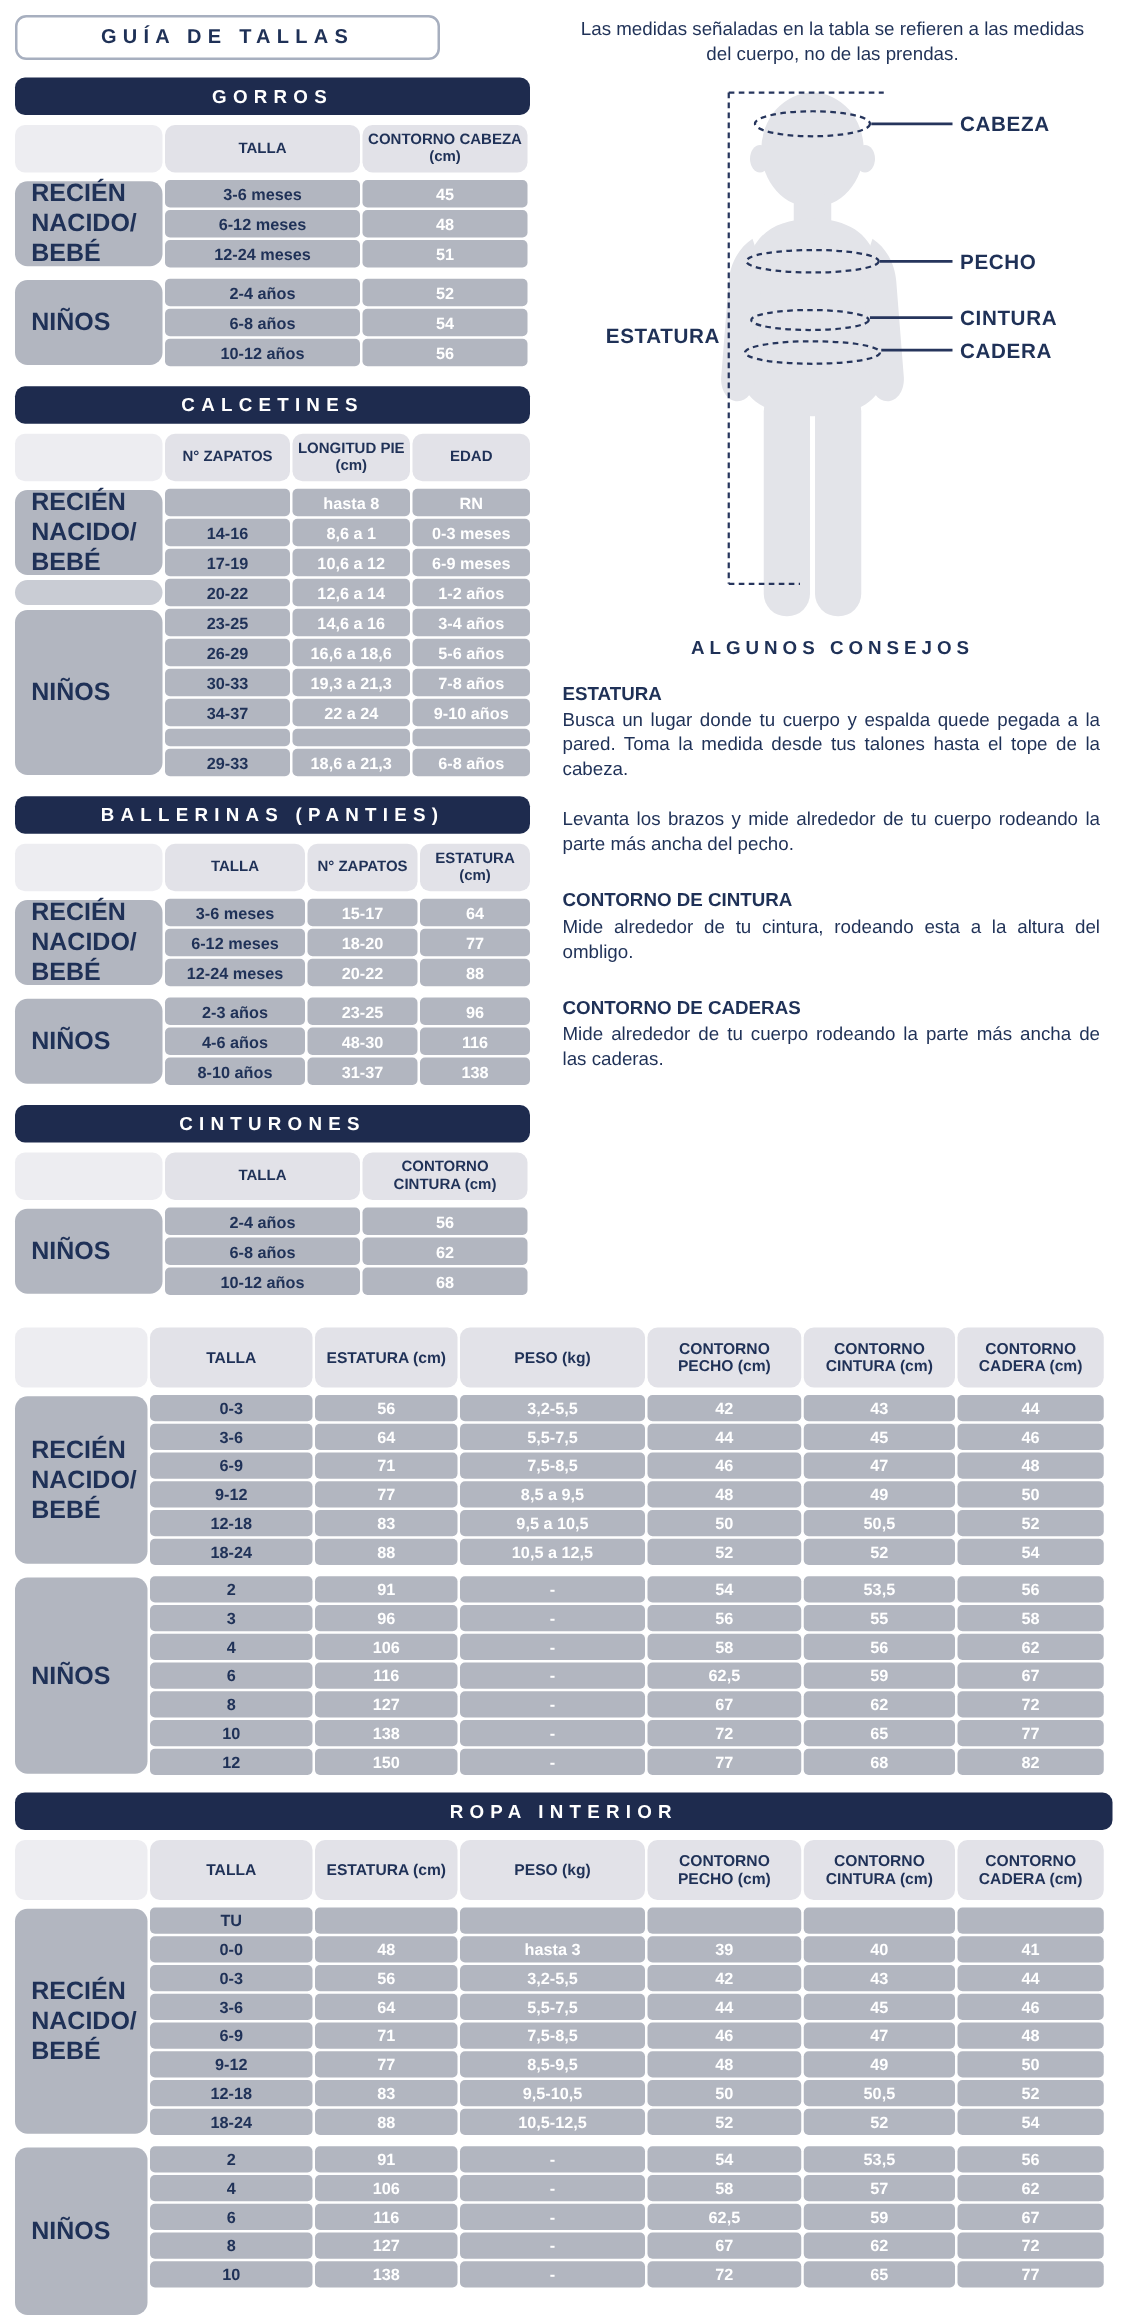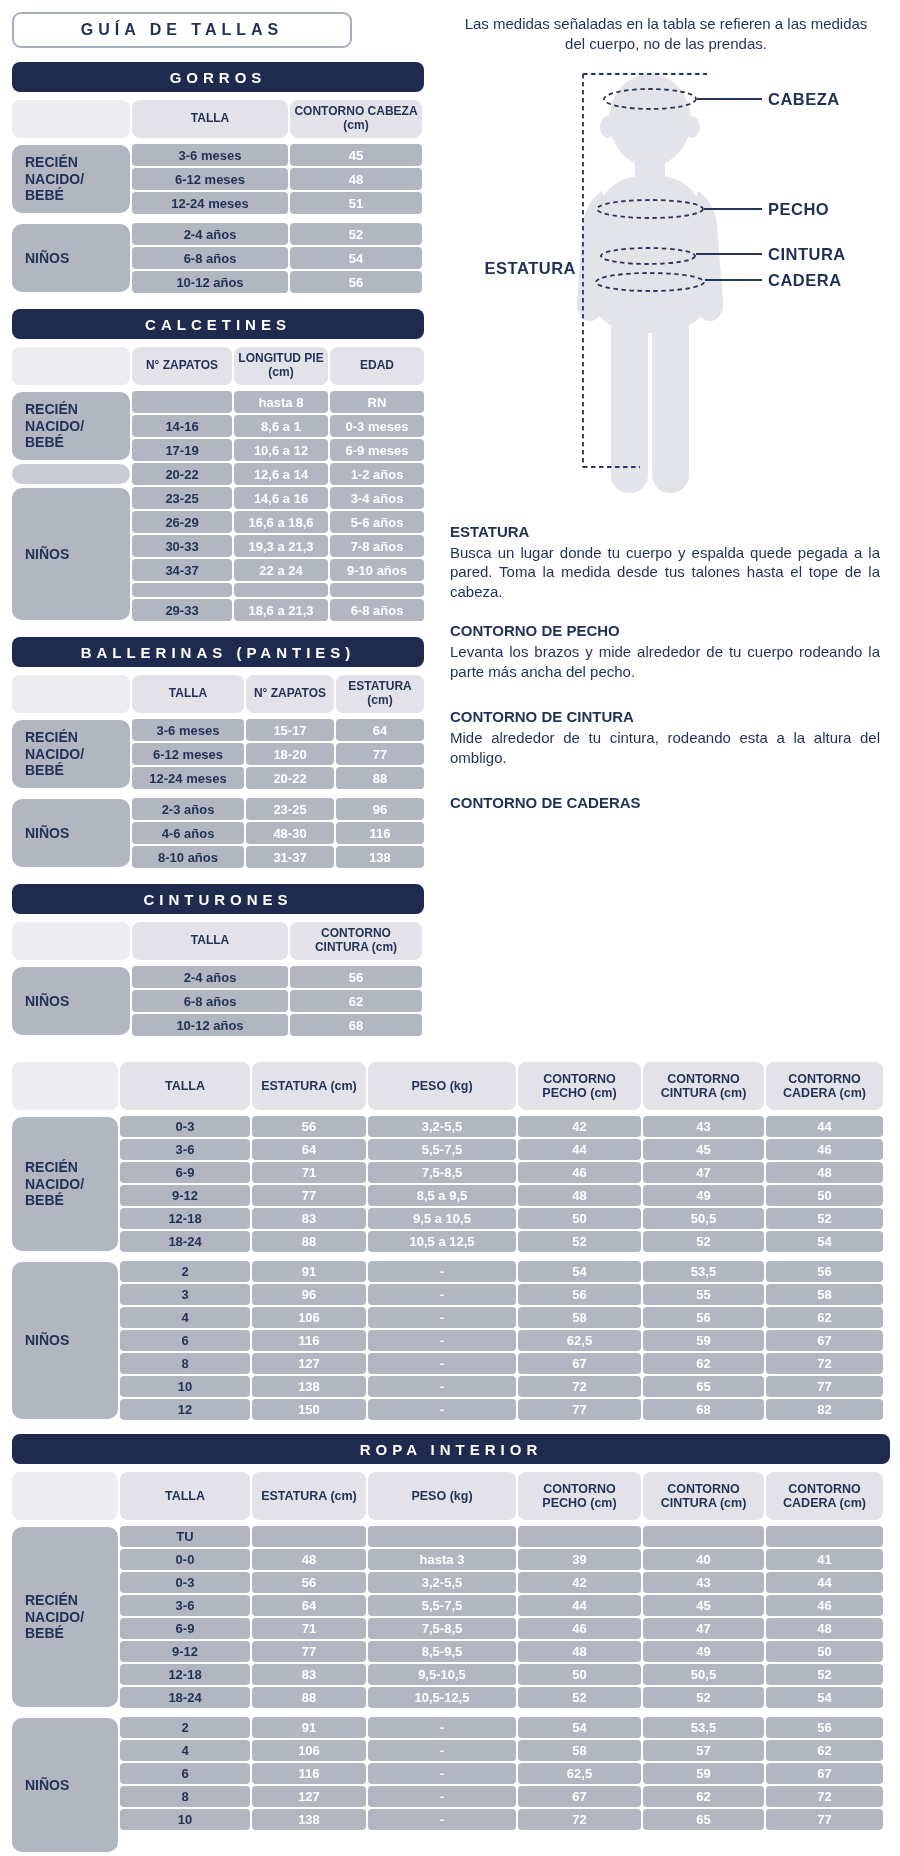--- a/index.html
+++ b/index.html
@@ -17,21 +17,21 @@
     font-weight:700;font-size:15px;letter-spacing:5px;}
   .t-head{display:grid;gap:2px;margin:8px 0 6px 0;}
   .t-group{display:grid;gap:2px;}
   .t-group + .t-group{margin-top:9px;}
   .chip{background:#E2E2E8;border-radius:8px;color:#1F3157;font-weight:700;font-size:12px;line-height:1.15;
     display:flex;align-items:center;justify-content:center;text-align:center;min-height:34px;padding:2px 3px;}
   .chip-empty{background:#EDEDF1;}
   .cell{background:#B2B6C0;border-radius:4px;color:#fff;font-weight:700;font-size:13px;
     display:flex;align-items:center;justify-content:center;text-align:center;}
   .cell-first{color:#1F3157;}
-  .glabel{background:#B2B6C0;border-radius:10px;color:#1F3157;font-weight:700;font-size:14px;line-height:1.2;
+  .glabel{background:#B2B6C0;border-radius:10px;color:#1F3157;font-weight:700;font-size:20px;line-height:1.2;
     padding:4px 8px 4px 13px;display:flex;align-items:center;margin:1px 0;}
   .gspacer{background:#C9CCD4;}
   .wide .chip{min-height:44px;font-size:12.5px;}
   .wide-tables{padding:2px 10px 0 12px;}
   .wide{margin-bottom:14px;}
 
   .intro-text{text-align:center;font-size:15px;line-height:1.35;margin:2px 4px 8px 4px;}
   .diagram-wrap{margin:0 auto;}
   .consejos-title{text-align:center;font-weight:700;font-size:15px;letter-spacing:4px;margin:6px 0 10px 0;}
   .body-par{font-size:15px;line-height:1.33;text-align:justify;margin:0 2px;}
@@ -209,35 +209,36 @@
 
       <g font-family="Liberation Sans, sans-serif" font-weight="bold" font-size="16.5" fill="#1F3157" letter-spacing="0.5">
         <text x="318" y="42">CABEZA</text>
         <text x="318" y="152">PECHO</text>
         <text x="318" y="197">CINTURA</text>
         <text x="318" y="223">CADERA</text>
         <text x="126" y="211" text-anchor="end">ESTATURA</text>
       </g>
     </svg>
 
+    <div class="consejos-title">ALGUNOS CONSEJOS</div>
 
     <div class="tip">
       <p class="tip-title">ESTATURA</p>
       <p class="tip-text">Busca un lugar donde tu cuerpo y espalda quede pegada a la pared. Toma la medida desde tus talones hasta el tope de la cabeza.</p>
     </div>
     <div class="tip">
-      <p class="tip-title">CONTORNO DE PECHO</p>
       <p class="tip-text">Levanta los brazos y mide alrededor de tu cuerpo rodeando la parte más ancha del pecho.</p>
     </div>
     <div class="tip" style="margin-top:26px;">
       <p class="tip-title">CONTORNO DE CINTURA</p>
       <p class="tip-text">Mide alrededor de tu cintura, rodeando esta a la altura del ombligo.</p>
     </div>
     <div class="tip" style="margin-top:26px;">
       <p class="tip-title">CONTORNO DE CADERAS</p>
+      <p class="tip-text">Mide alrededor de tu cuerpo rodeando la parte más ancha de las caderas.</p>
     </div>
   </div>
 </div>
 
 <div class="wide-tables">
   <div class="wide">
       <div class="t-head" style="grid-template-columns: 106px 130px 114px 148px 123px 121px 117px;">
         <div class="chip chip-empty"></div>
         <div class="chip">TALLA</div>
         <div class="chip">ESTATURA (cm)</div>

